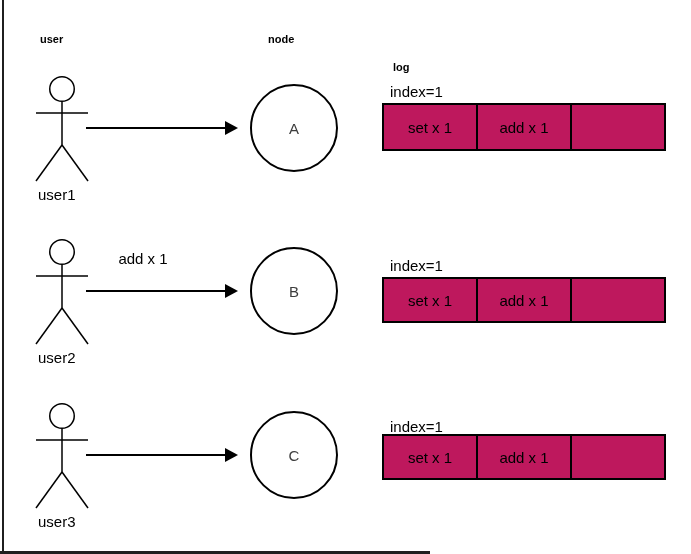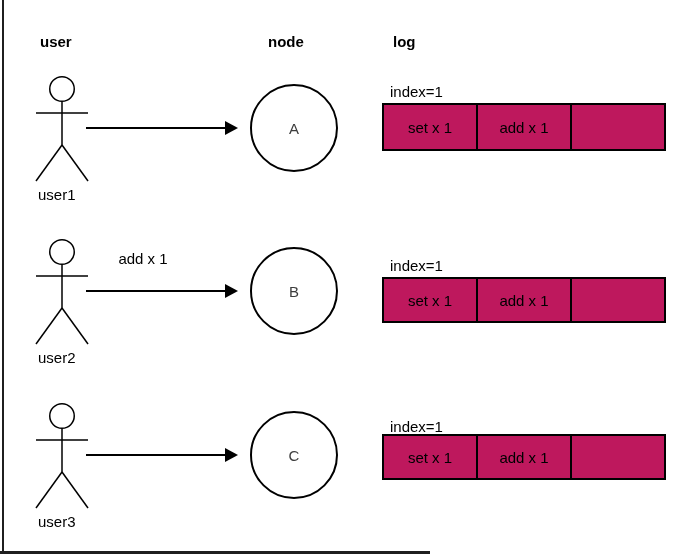--- a/index.html
+++ b/index.html
@@ -7,24 +7,24 @@
   body {
     position: relative;
     background: #ffffff;
     font-family: "Liberation Sans", sans-serif;
     color: #000000;
     overflow: hidden;
   }
   .frame-left   { position: absolute; left: 2px; top: 0; width: 2px; height: 554px; background: #1f1f1f; }
   .frame-bottom { position: absolute; left: 0; top: 551px; width: 430px; height: 3px; background: #1f1f1f; }
 
-  .col-header { position: absolute; top: 33px; font-size: 15px; font-weight: bold; white-space: nowrap; }
+  .col-header { position: absolute; top: 33px; font-size: 11px; font-weight: bold; white-space: nowrap; }
   .col-header.h-user { left: 40px; }
   .col-header.h-node { left: 268px; }
-  .col-header.h-log  { left: 393px; }
+  .col-header.h-log  { left: 393px; margin-top: 28px; }
 
   .diagram-row { position: absolute; left: 0; width: 691px; height: 170px; }
   .row-1 { top: 60px; }
   .row-2 { top: 223px; }
   .row-3 { top: 387px; }
 
   .actor-figure { position: absolute; left: 29px; top: 16px; width: 66px; height: 106px; }
   .actor-name   { position: absolute; left: 38px; top: 126px; font-size: 15px; white-space: nowrap; }
 
   .message-label { position: absolute; left: 80px; top: 27px; width: 126px; text-align: center; font-size: 15px; white-space: nowrap; }

